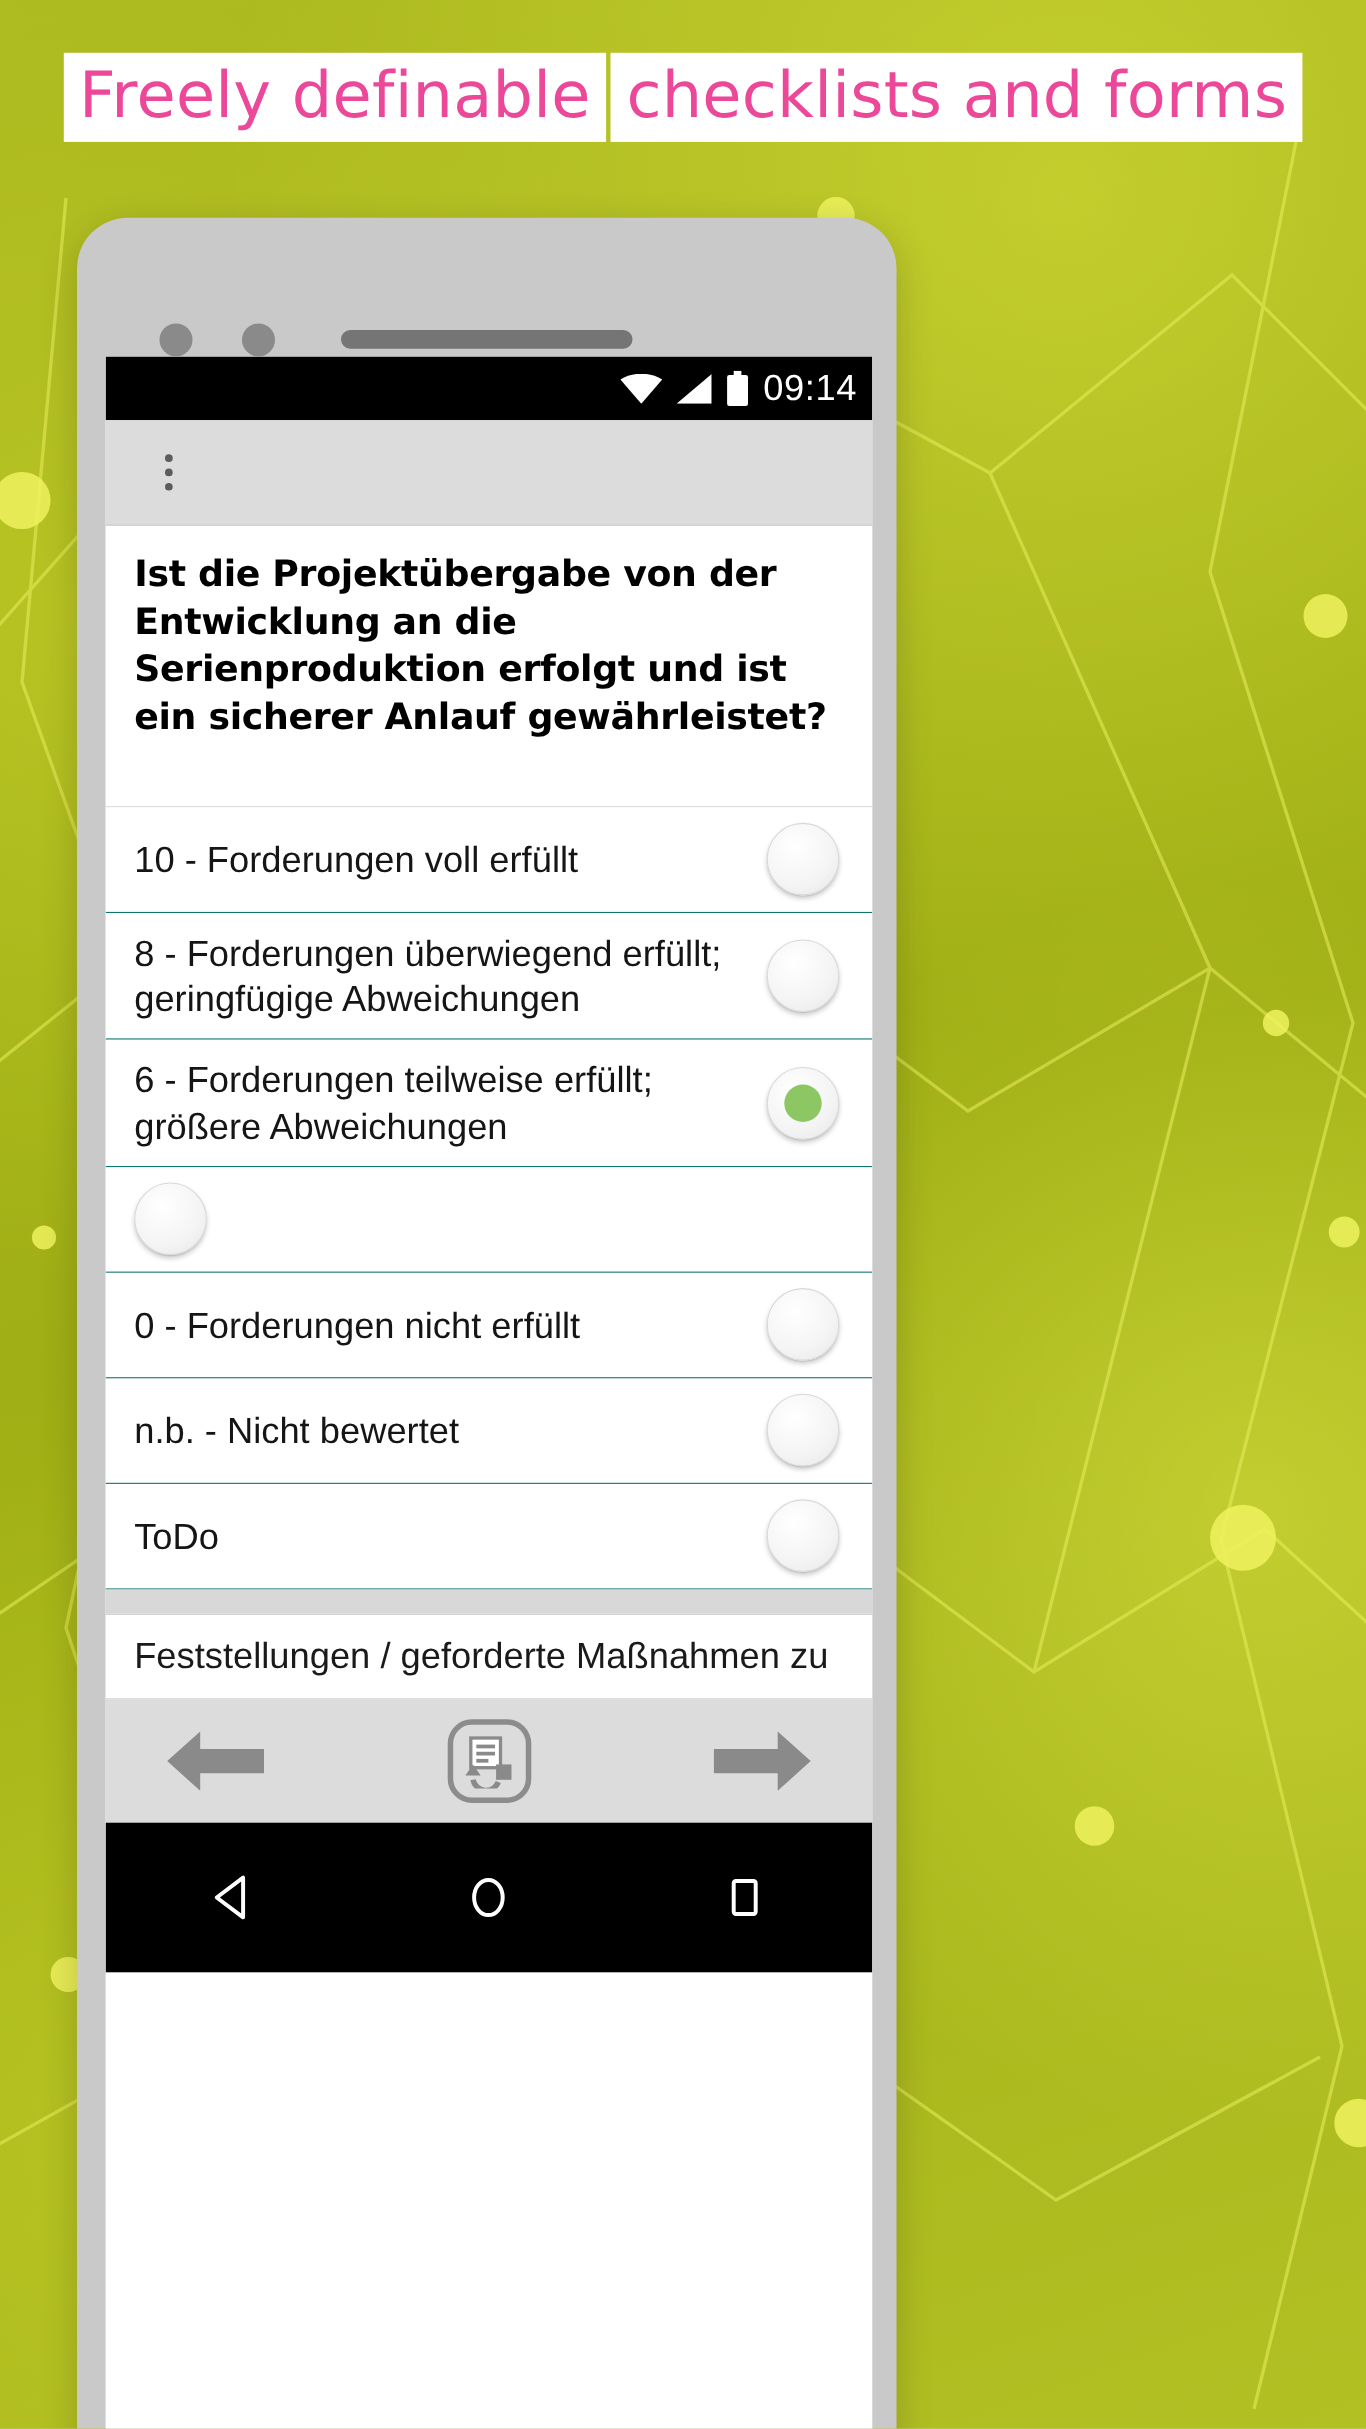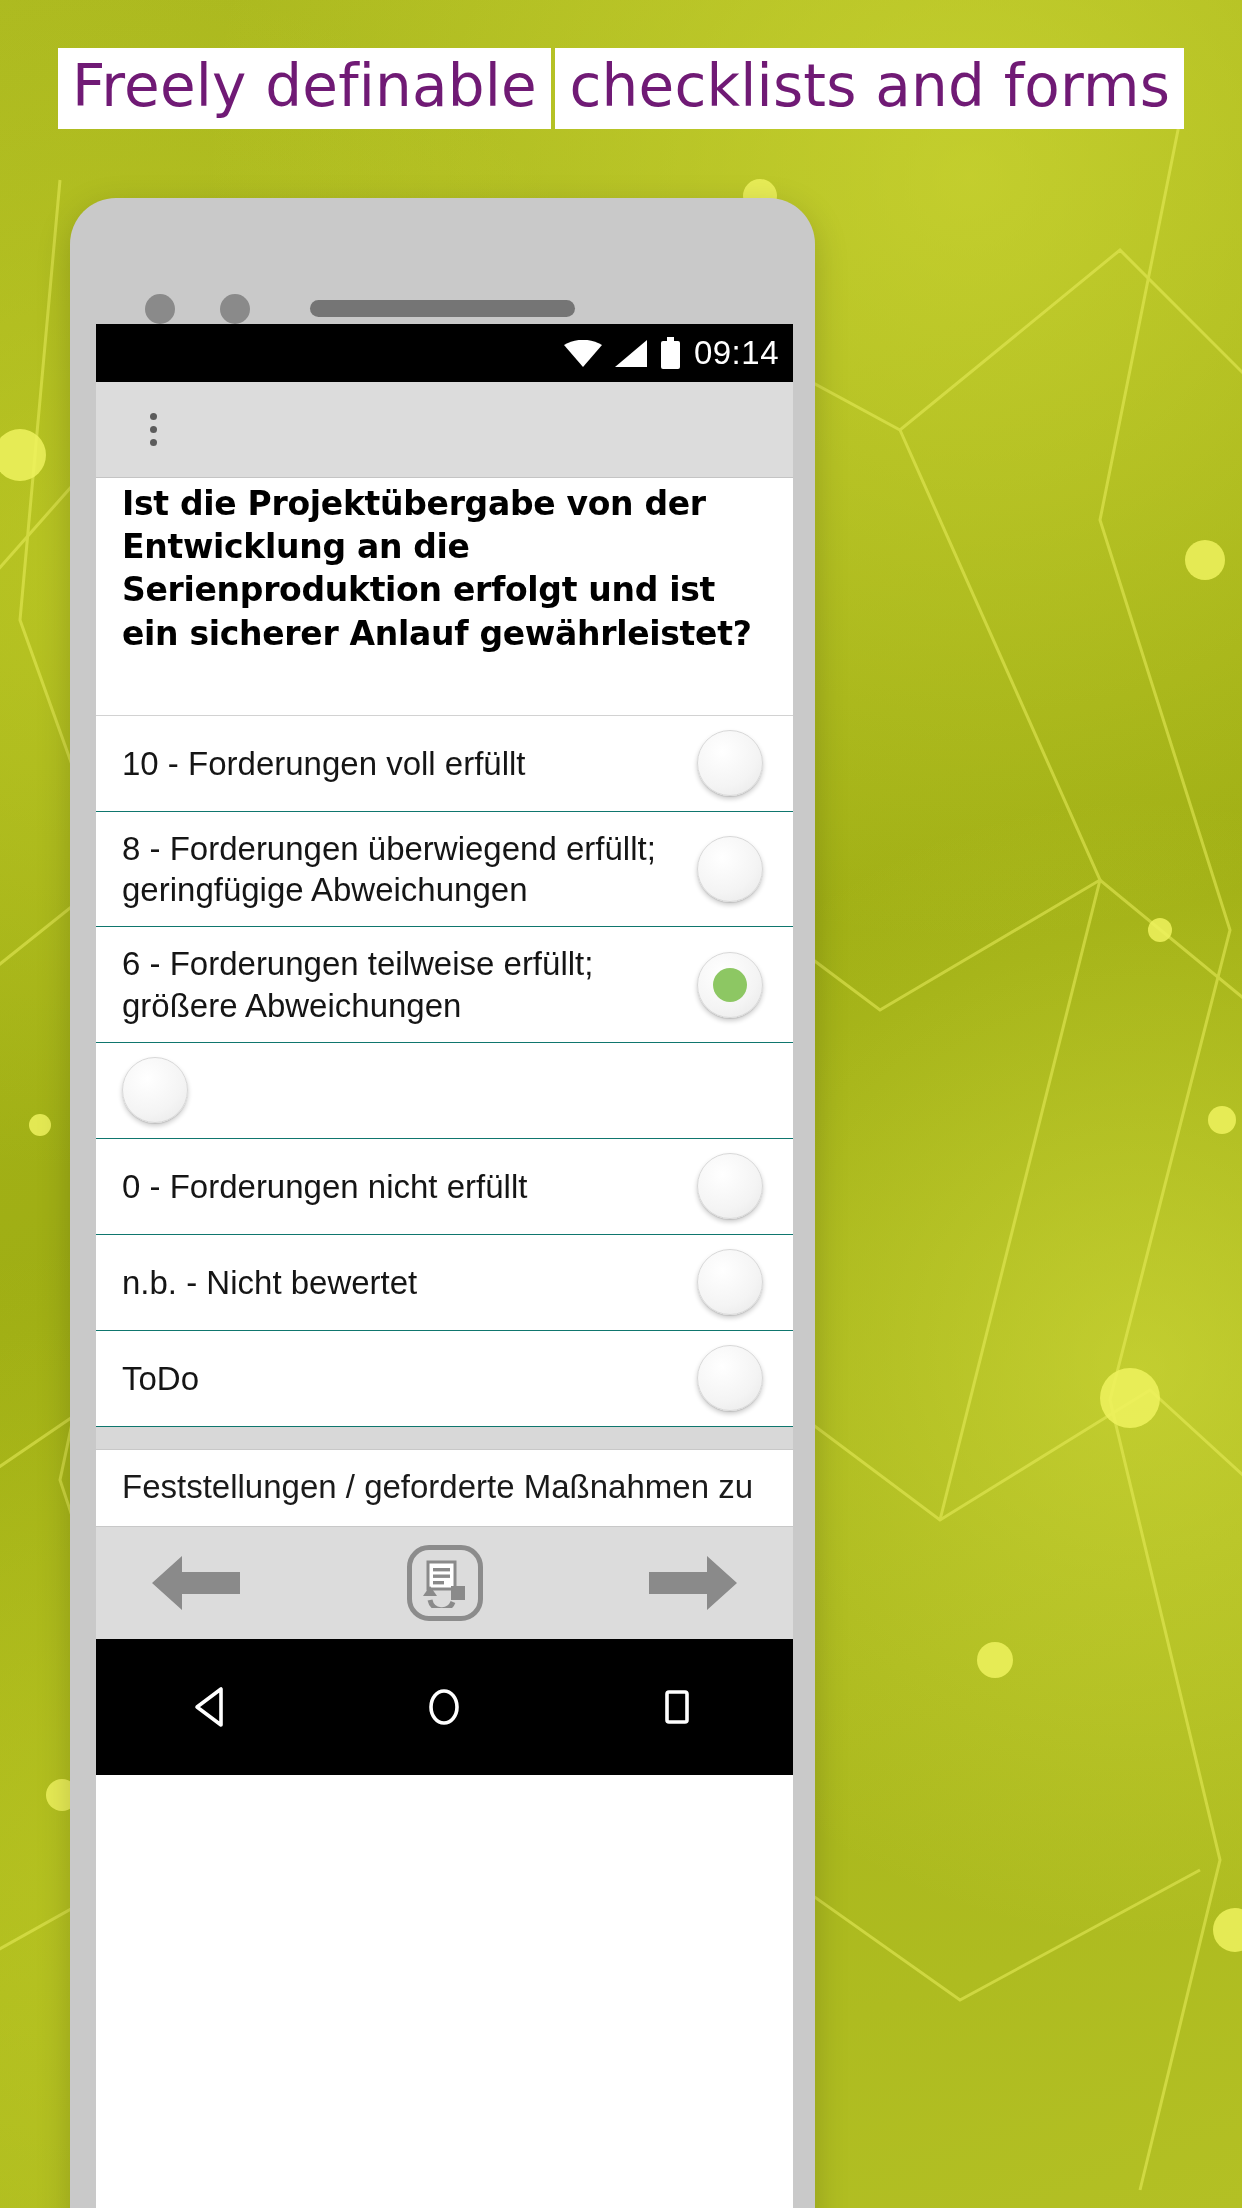--- a/index.html
+++ b/index.html
@@ -27,21 +27,21 @@
   }
   
   .headline {
     position: absolute; top: 36px; left: 0; right: 0;
     text-align: center;
     z-index: 6;
   }
   .headline .band {
     display: inline-block;
     background: #ffffff;
-    color: #701a75;
+    color: #ec4899;
     font-family: "DejaVu Sans", sans-serif;
     font-size: 58px;
     line-height: 1.12;
     font-weight: 400;
     padding: 6px 14px 10px 14px;
     letter-spacing: 0.2px;
     white-space: nowrap;
   }
   .headline .band.l2 { margin-top: 12px; }
 
@@ -112,21 +112,21 @@
     align-items: center; justify-content: center; gap: 6px;
   }
   .overflow-btn i {
     width: 7px; height: 7px; border-radius: 50%;
     background: #5c5c5c; display: block;
   }
 
   
   .question {
     background: #fff;
-    padding: 4px 26px 60px 26px;
+    padding: 22px 26px 60px 26px;
     border-bottom: 1px solid #d2d2d2;
     min-height: 172px;
   }
   .question-text {
     font-family: "DejaVu Sans", sans-serif;
     font-weight: 700;
     font-size: 33px;
     line-height: 1.31;
     color: #000;
     letter-spacing: -0.3px;

